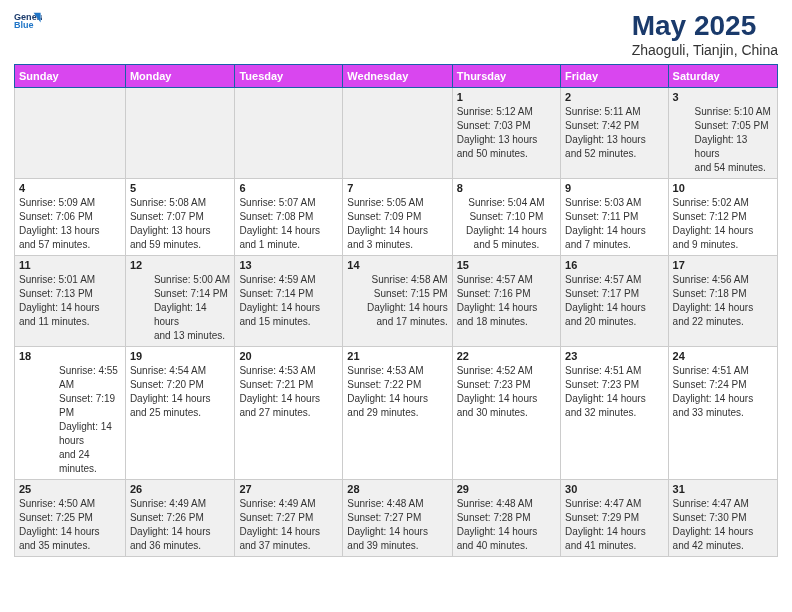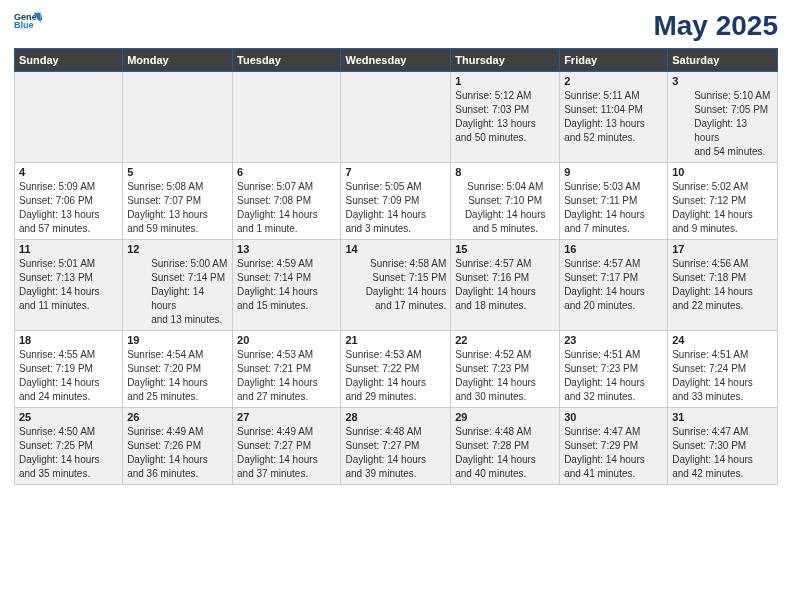--- a/index.html
+++ b/index.html
@@ -41,21 +41,21 @@
     .subtitle {
       font-size: 14px;
       color: #333;
     }
     .calendar {
       width: 100%;
       border-collapse: collapse;
       font-size: 9.5px;
     }
     .calendar thead tr th {
-      background-color: #404040;
+      background-color: #d946ef;
       color: #fff;
       padding: 5px 4px;
       text-align: left;
       font-size: 11px;
       font-weight: bold;
       border: 1px solid #1a5fa8;
     }
     .calendar tbody tr td {
       border: 1px solid #ccc;
       vertical-align: top;
@@ -94,20 +94,21 @@
       <svg class="logo-icon" viewBox="0 0 40 40" width="36" height="36">
 
         <text x="0" y="14" font-size="13" font-weight="bold" fill="#1a3a6b" font-family="Arial">General</text>
         <text x="0" y="26" font-size="13" font-weight="bold" fill="#2176c7" font-family="Arial">Blue</text>
 
         <polygon points="28,4 38,4 38,18" fill="#2176c7"></polygon>
       </svg>
     </div>
     <div class="title-area">
       <div class="main-title">May 2025</div>
+      <div class="subtitle">Zhaoguli, Tianjin, China</div>
     </div>
   </div>
 
   <table class="calendar">
     <thead>
       <tr>
       <th>Sunday</th>
           <th>Monday</th>
           <th>Tuesday</th>
           <th>Wednesday</th>
@@ -125,21 +126,21 @@
           <td>
             <span class="day-number">1</span>
             <div class="day-info" style="white-space: pre-line;">Sunrise: 5:12 AM
 Sunset: 7:03 PM
 Daylight: 13 hours
 and 50 minutes.</div>
           </td>
           <td>
             <span class="day-number">2</span>
             <div class="day-info" style="white-space: pre-line;">Sunrise: 5:11 AM
-Sunset: 11:04 PM
+Sunset: 7:42 PM
 Daylight: 13 hours
 and 52 minutes.</div>
           </td>
           <td>
             <span class="day-number">3</span>
             <div class="day-info" style="white-space: pre-line; margin-left: 22px;">Sunrise: 5:10 AM
 Sunset: 7:05 PM
 Daylight: 13 hours
 and 54 minutes.</div>
           </td>
@@ -242,21 +243,21 @@
             <span class="day-number">17</span>
             <div class="day-info" style="white-space: pre-line;">Sunrise: 4:56 AM
 Sunset: 7:18 PM
 Daylight: 14 hours
 and 22 minutes.</div>
           </td>
         </tr>
         <tr>
           <td>
             <span class="day-number">18</span>
-            <div class="day-info" style="white-space: pre-line;">Sunrise: 4:55 AM
+            <div class="day-info" style="white-space: pre-line; margin-left: 40px;">Sunrise: 4:55 AM
 Sunset: 7:19 PM
 Daylight: 14 hours
 and 24 minutes.</div>
           </td>
           <td>
             <span class="day-number">19</span>
             <div class="day-info" style="white-space: pre-line;">Sunrise: 4:54 AM
 Sunset: 7:20 PM
 Daylight: 14 hours
 and 25 minutes.</div>

